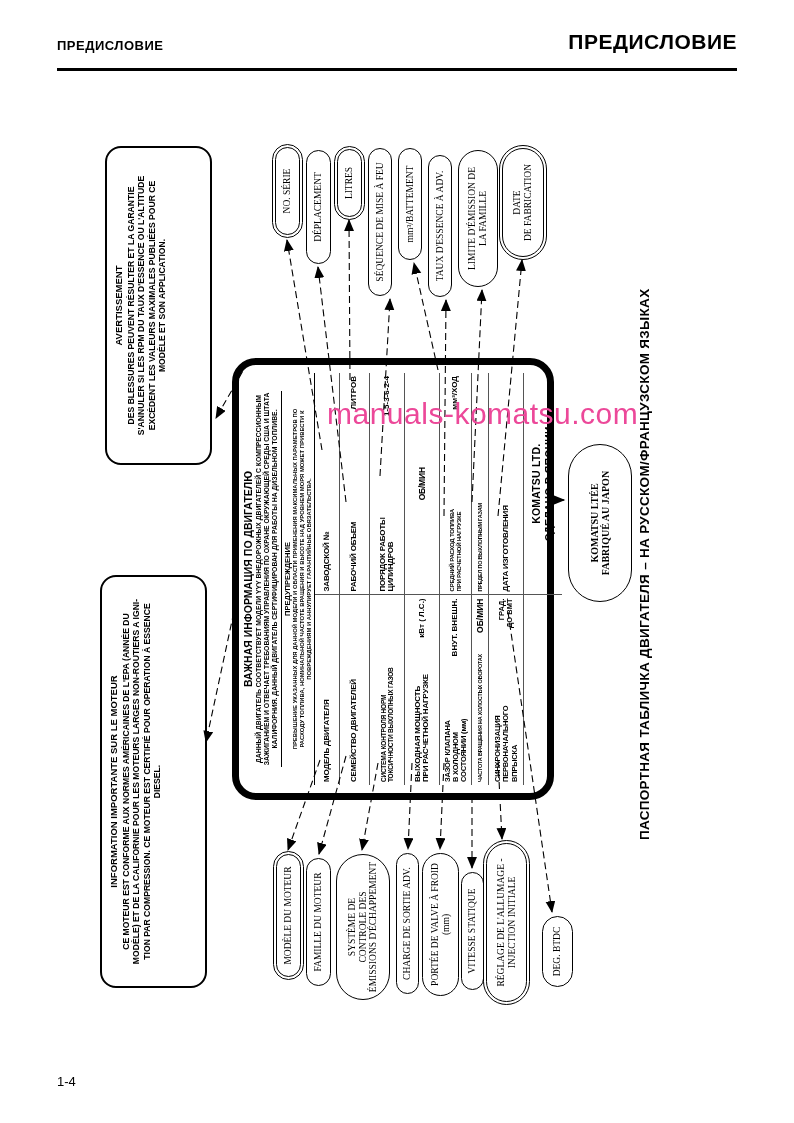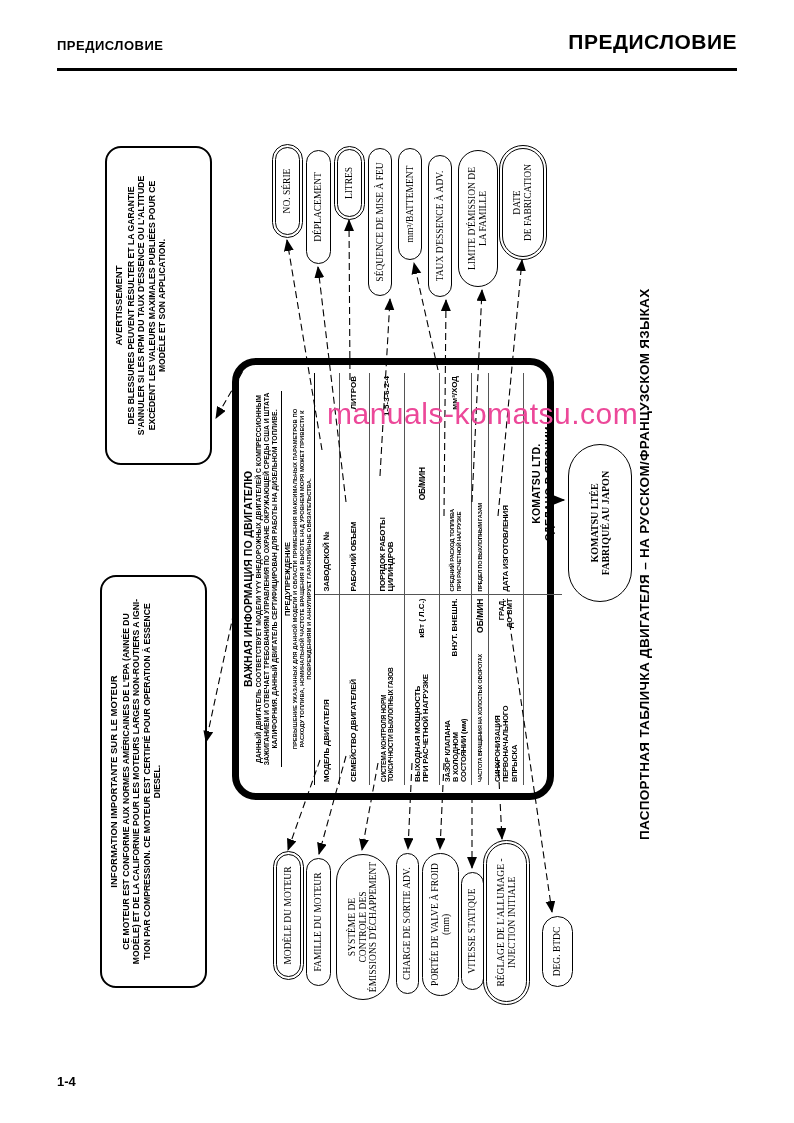--- a/index.html
+++ b/index.html
@@ -3,21 +3,21 @@
 <meta charset="utf-8">
 <style>
   html,body{margin:0;padding:0;background:#888;}
   .page{position:relative;width:794px;height:1123px;background:#ffffff;margin:0 auto;overflow:hidden;
         font-family:"Liberation Sans",sans-serif;color:#000;}
   
   .hdr-left{position:absolute;left:57px;top:38px;font-size:13px;font-weight:bold;letter-spacing:.5px;}
   .hdr-right{position:absolute;right:57px;top:30px;font-size:21px;font-weight:bold;letter-spacing:.5px;}
   .hdr-rule{position:absolute;left:57px;right:57px;top:68px;height:3px;background:#000;}
   
-  .pgnum{position:absolute;left:57px;top:1074px;font-size:13px;font-weight:bold;}
+  .pgnum{position:absolute;left:57px;top:1074px;font-size:13px;font-weight:normal;}
   
   .watermark{position:absolute;left:327px;top:397px;font-size:30px;color:#ec4899;z-index:9;
              font-family:"Liberation Sans",sans-serif;letter-spacing:.5px;}
   
   .fig-rot{position:absolute;left:90px;top:140px;width:570px;height:870px;}
   .fig-canvas{position:absolute;left:0;top:0;width:870px;height:570px;
               transform:translateY(870px) rotate(-90deg);transform-origin:0 0;}
   .fig-canvas>*{position:absolute;}
   
   .notice{border:2px solid #000;border-radius:16px;background:#fff;text-align:center;

